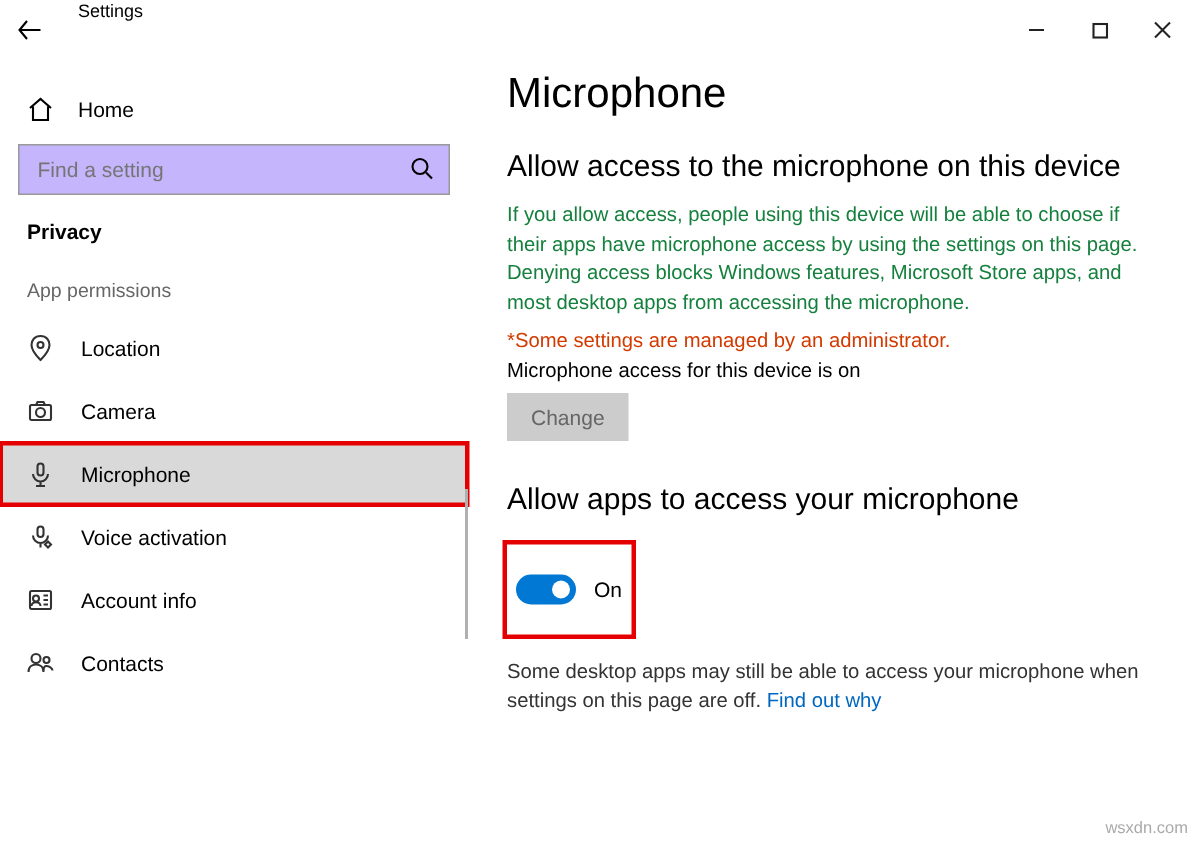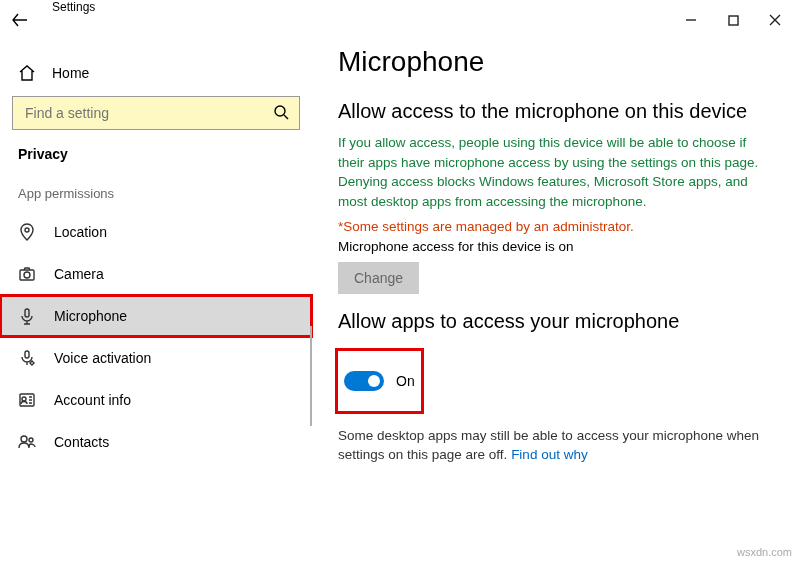--- a/index.html
+++ b/index.html
@@ -57,21 +57,21 @@
     cursor: pointer;
   }
   .home-row span.icon { width: 18px; display:flex; }
   .home-label { font-size: 14px; }
   .search-row {
     margin: 0 12px 16px 12px;
     height: 34px;
     border: 1px solid #999;
     display: flex; align-items: center;
     padding: 0 10px;
-    background: #fef9c3;
+    background: #c4b5fd;
   }
   .search-input {
     border: none; outline: none;
     flex: 1;
     font-size: 14px;
     color: #666;
     background: transparent;
   }
   .breadcrumb {
     padding: 0 18px 24px 18px;
@@ -136,21 +136,21 @@
     font-size: 13.5px;
     margin-bottom: 8px;
   }
   .change-btn {
     background: #ccc;
     border: none;
     color: #666;
     padding: 8px 16px;
     font-size: 14px;
     cursor: default;
-    margin-bottom: 16px;
+    margin-bottom: 28px;
   }
   .toggle-row {
     display: inline-flex; align-items: center;
     gap: 12px;
     padding: 20px 6px;
     outline: 3px solid #e40000;
     margin-top: 8px;
     margin-bottom: 16px;
   }
   .toggle {

